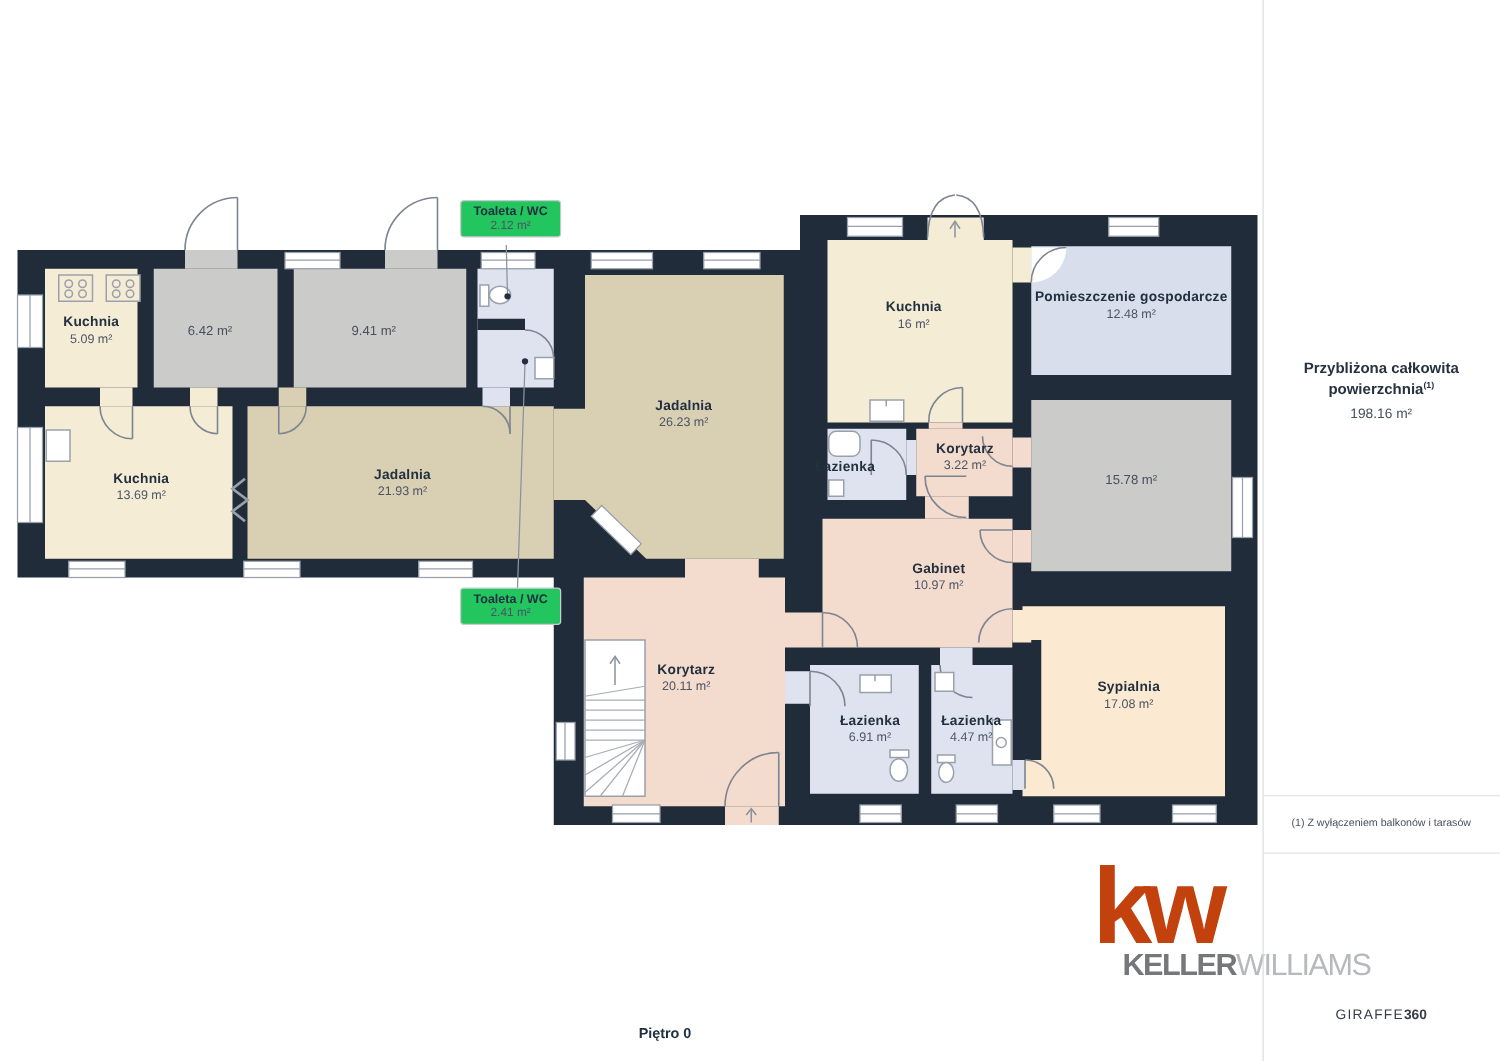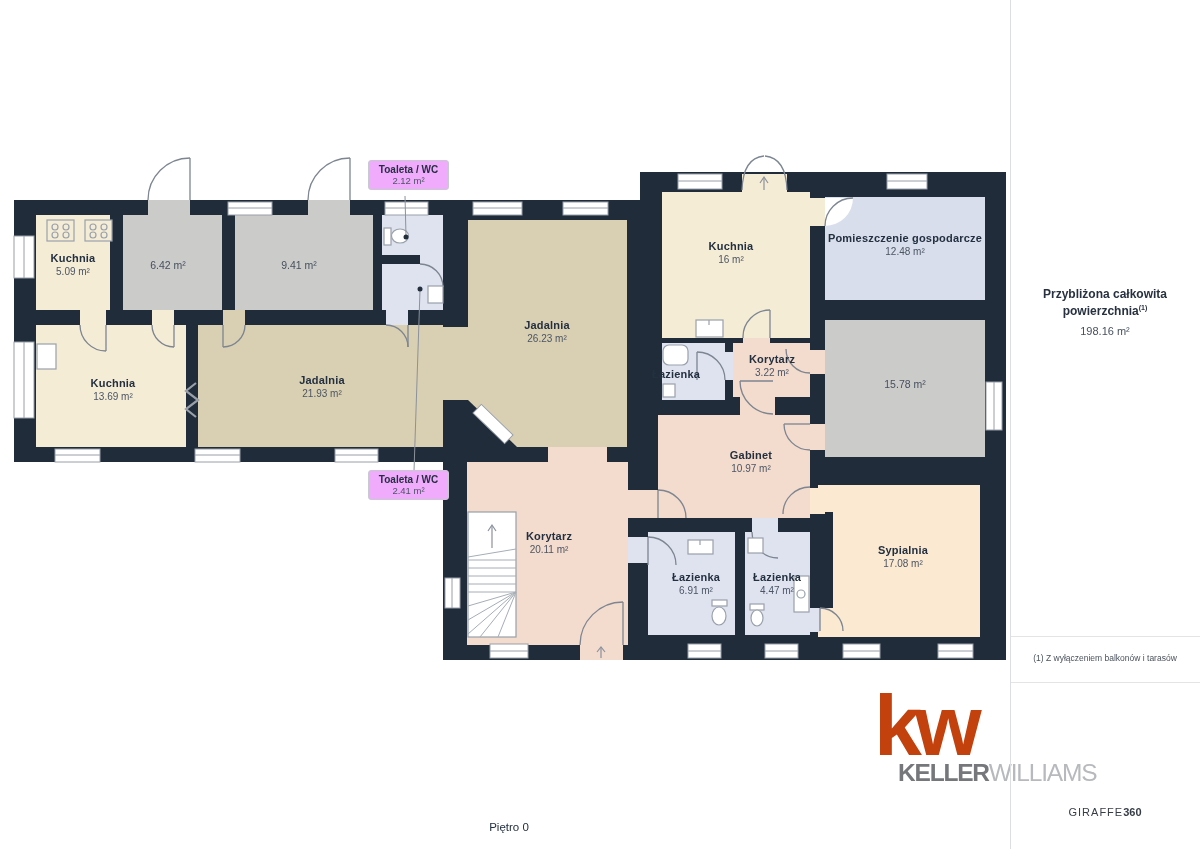--- a/index.html
+++ b/index.html
@@ -3,25 +3,25 @@
 <meta charset="utf-8">
 <style>
   html,body{margin:0;padding:0;background:#ffffff;}
   .canvas{position:relative;width:1200px;height:849px;background:#ffffff;overflow:hidden;
           font-family:"Liberation Sans",sans-serif;}
   svg{position:absolute;left:0;top:0;}
   .rlabel{position:absolute;transform:translateX(-50%);text-align:center;white-space:nowrap;z-index:3;}
   .rname{font-size:11px;font-weight:700;color:#233040;letter-spacing:.2px;}
   .rarea{font-size:10px;color:#4b5564;margin-top:2px;}
   .rarea-only{font-size:10.5px;color:#46505e;}
-  .callout{position:absolute;width:75px;background:#f0abfc;border:1px solid #c6cbd2;border-radius:3px;
+  .callout{position:absolute;width:75px;background:#22c55e;border:1px solid #c6cbd2;border-radius:3px;
            text-align:center;padding:3px 2px;z-index:4;}
   .cname{font-size:10px;font-weight:700;color:#233040;}
   .carea{font-size:9.5px;color:#4b5564;margin-top:0;}
-  .floor-label{position:absolute;transform:translateX(-50%);font-size:11.5px;font-weight:400;color:#233040;z-index:3;}
+  .floor-label{position:absolute;transform:translateX(-50%);font-size:11.5px;font-weight:700;color:#233040;z-index:3;margin-left:23px;}
   .sidebar-line{position:absolute;left:1010px;top:0;width:1px;height:849px;background:#dcdee1;z-index:2;}
   .sep{position:absolute;left:1011px;width:189px;height:1px;background:#e3e4e6;z-index:2;}
   .sb-title{position:absolute;left:1030px;top:286px;width:150px;text-align:center;
             font-size:12px;font-weight:700;color:#27313f;line-height:1.45;z-index:3;}
   .sb-title sup{font-size:7px;}
   .sb-total{position:absolute;left:1030px;top:325px;width:150px;text-align:center;
             font-size:11px;color:#46505e;z-index:3;}
   .sb-footnote{position:absolute;left:1014px;top:653px;width:182px;text-align:center;
                font-size:8.5px;color:#4a525c;z-index:3;}
   .sb-disclaimer{position:absolute;left:1022px;top:701px;width:166px;text-align:center;

